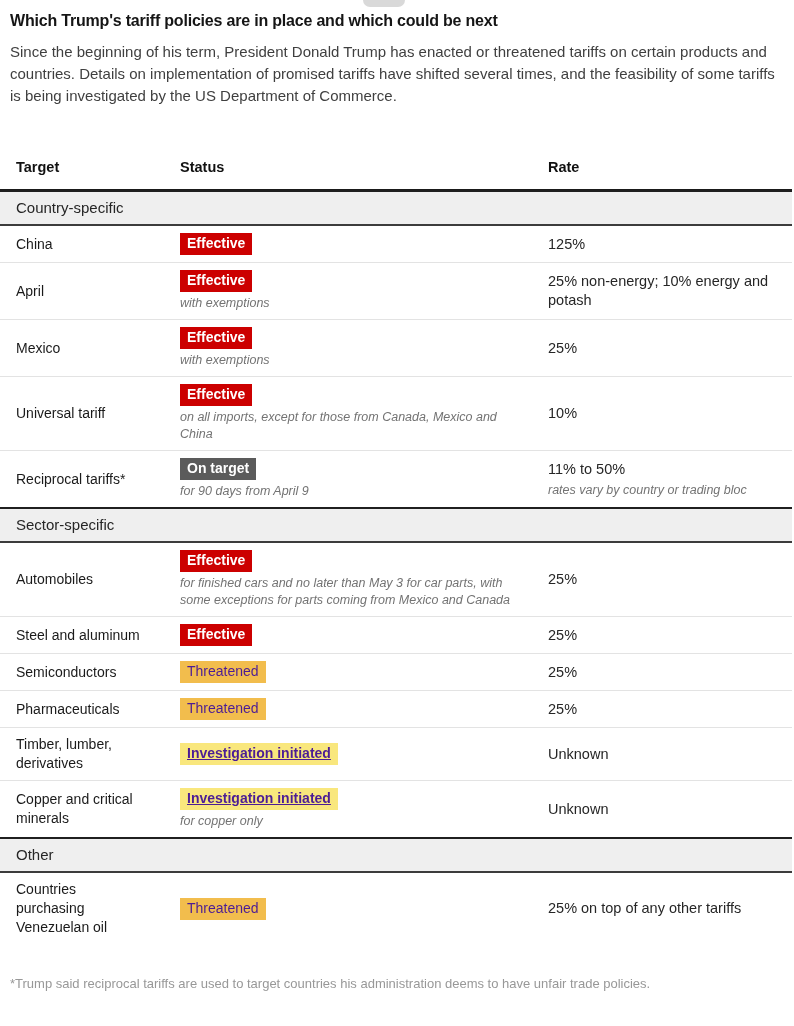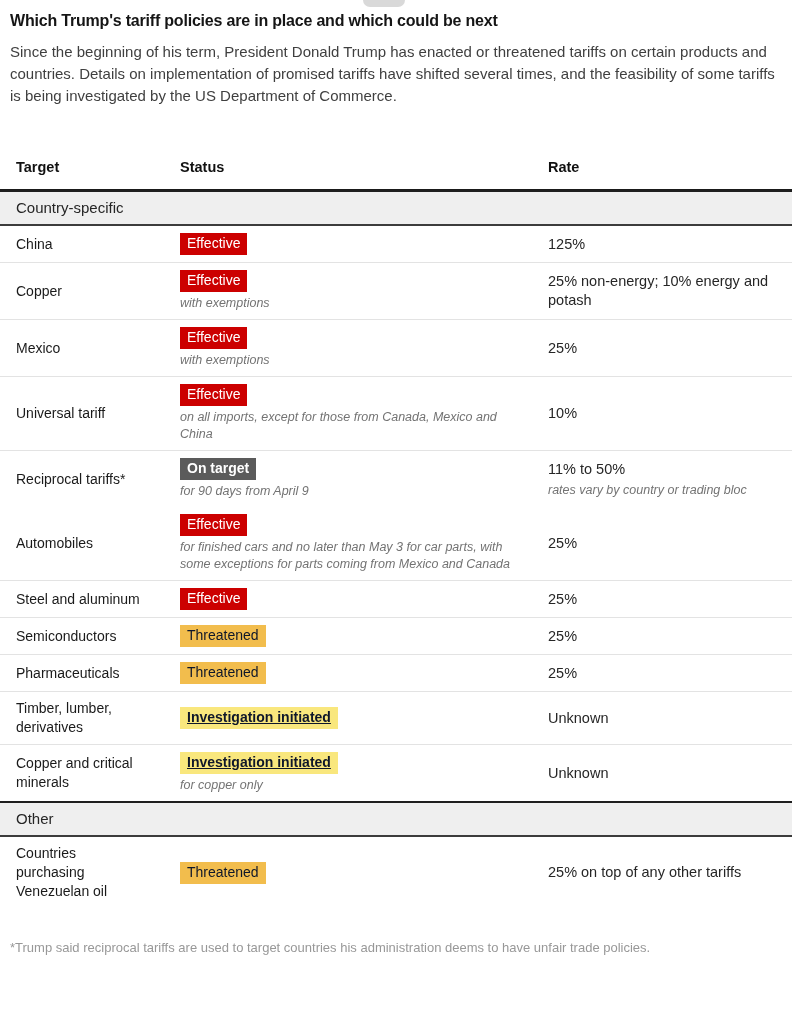--- a/index.html
+++ b/index.html
@@ -38,23 +38,23 @@
   }
   .row.last { border-bottom:0; }
   .cell.target {
     padding-left:16px; padding-right:36px;
     font-size:14px; line-height:19px; color:#1a1a1a;
   }
   .cell.status { padding-right:24px; }
   .cell.rate { padding-right:16px; font-size:14.5px; line-height:19px; color:#262626; }
   .badge {
     display:inline-block; font-size:14px; line-height:17px; padding:2px 7px 3px;
-    color:#0f172a;
+    color:#4c1d95;
   }
-  .badge.effective   { background:#cc0000; color:#fff; font-weight:400; }
+  .badge.effective   { background:#cc0000; color:#fff; font-weight:700; }
   .badge.pause       { background:#5b5b5b; color:#fff; font-weight:700; }
   .badge.threatened  { background:#f2bd4d; font-weight:400; }
   .badge.investigation { background:#f9e77d; font-weight:700; text-decoration:underline; }
   .note {
     font-style:italic; color:#737373; font-size:12.5px; line-height:17px; margin-top:3px;
     max-width:344px;
   }
   .rate .note { max-width:230px; }
   .footnotes { margin:30px 10px 0; color:#989898; }
   .fn { font-size:13px; line-height:20px; }
@@ -77,21 +77,21 @@
     <div id="table-body">
         <div class="section-row">Country-specific</div>
         <div class="row">
           <div class="cell target">China</div>
           <div class="cell status"><span class="badge effective">Effective</span></div>
           <div class="cell rate">
             <div class="rate-value">125%</div>
           </div>
         </div>
         <div class="row">
-          <div class="cell target">Copper</div>
+          <div class="cell target">April</div>
           <div class="cell status"><span class="badge effective">Effective</span><div class="note">with exemptions</div></div>
           <div class="cell rate">
             <div class="rate-value">25% non-energy; 10% energy and potash</div>
           </div>
         </div>
         <div class="row">
           <div class="cell target">Mexico</div>
           <div class="cell status"><span class="badge effective">Effective</span><div class="note">with exemptions</div></div>
           <div class="cell rate">
             <div class="rate-value">25%</div>
@@ -105,20 +105,21 @@
           </div>
         </div>
         <div class="row last">
           <div class="cell target">Reciprocal tariffs*</div>
           <div class="cell status"><span class="badge pause">On target</span><div class="note">for 90 days from April 9</div></div>
           <div class="cell rate">
             <div class="rate-value">11% to 50%</div>
             <div class="note">rates vary by country or trading bloc</div>
           </div>
         </div>
+        <div class="section-row">Sector-specific</div>
         <div class="row">
           <div class="cell target">Automobiles</div>
           <div class="cell status"><span class="badge effective">Effective</span><div class="note">for finished cars and no later than May 3 for car parts, with some exceptions for parts coming from Mexico and Canada</div></div>
           <div class="cell rate">
             <div class="rate-value">25%</div>
           </div>
         </div>
         <div class="row">
           <div class="cell target">Steel and aluminum</div>
           <div class="cell status"><span class="badge effective">Effective</span></div>

